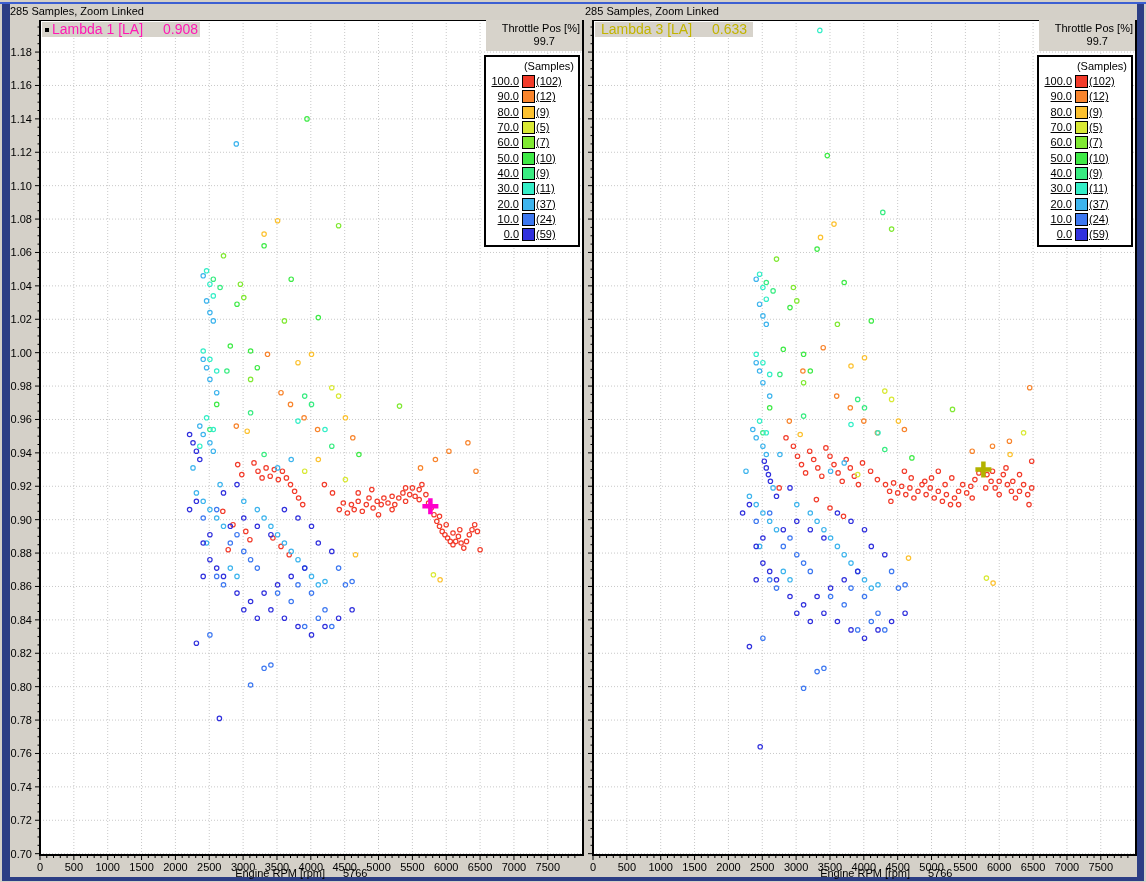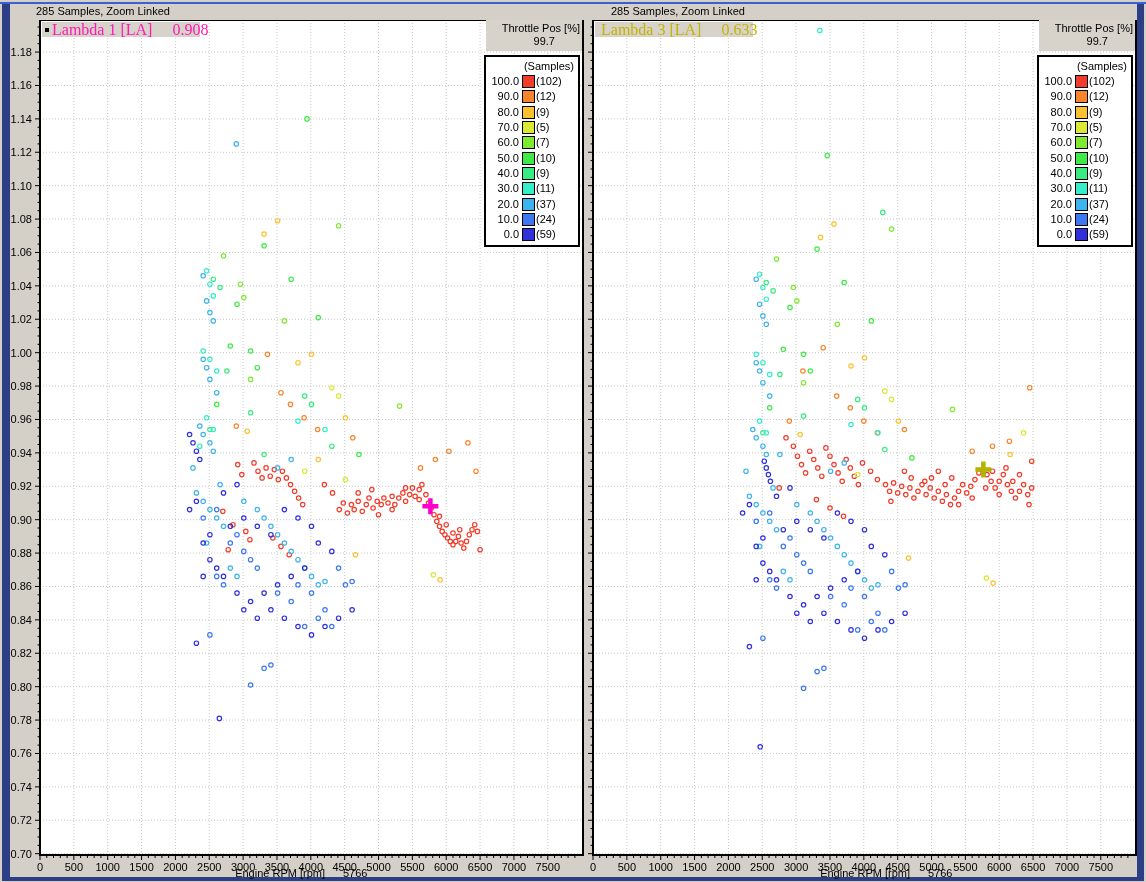--- a/index.html
+++ b/index.html
@@ -14,47 +14,47 @@
   #left-navy{left:2px;top:4px;width:8px;height:873px;background:#2c3e85;}
   #right-navy{left:1137px;top:4px;width:7px;height:873px;background:#2c3e85;}
   #bottom-navy{left:2px;top:877px;width:1142px;height:4px;background:#2c3e85;}
 
   .panel{position:absolute;top:4px;height:873px;background:#d4d0c8;}
   #panel-left{left:10px;width:573px;}
   #panel-right{left:585px;width:551px;}
 
   .panel-title{
     position:absolute;left:0;top:0;width:100%;height:16px;
-    font-size:11px;color:#000;padding-left:26px;box-sizing:border-box;
+    font-size:11px;color:#000;box-sizing:border-box;
     white-space:nowrap;line-height:15px;
   }
   .plot-svg{position:absolute;top:16px;left:0;}
 
   .trace-chip{
     position:absolute;top:18px;height:15px;width:158px;
-    background:#d7d3cb;font-size:16px;line-height:15px;white-space:nowrap;
-    display:flex;align-items:center;z-index:3;font-family:Liberation Serif, serif;
+    background:#d7d3cb;font-size:14px;line-height:15px;white-space:nowrap;
+    display:flex;align-items:center;z-index:3;
   }
   .trace-marker{width:4px;height:4px;background:#000;margin:0 3px 0 3px;flex:0 0 auto;}
   .trace-label{flex:0 0 auto;}
   .trace-value{margin-left:20px;}
 
   .legend-chip{
     position:absolute;top:16px;right:1px;width:96px;height:31px;
     background:#d7d3cb;font-size:11px;z-index:4;text-align:right;
   }
   .legend-chip .lc-line1{padding:2px 2px 0 0;white-space:nowrap;}
   .legend-chip .lc-line2{padding:1px 27px 0 0;}
   .legend-box{
     position:absolute;top:51px;right:3px;width:92px;
     background:#fff;border:2px solid #000;z-index:4;
     font-size:11px;padding:2px 0 3px 0;
   }
   .legend-samples{text-align:right;padding-right:4px;height:15px;line-height:15px;}
-  .legend-row{display:flex;align-items:center;height:15.3px;line-height:15px;}
+  .legend-row{display:flex;align-items:center;height:15.3px;line-height:15px;text-decoration:underline;}
   .legend-val{width:33px;text-align:right;flex:0 0 auto;}
   .legend-swatch{width:11px;height:11px;border:1px solid #000;margin:0 1px 0 3px;flex:0 0 auto;}
   .legend-count{flex:0 0 auto;}
 
   .axis-footer-label{
     position:absolute;height:12px;font-size:11px;line-height:12px;
     text-align:right;color:#000;white-space:nowrap;
   }
   .axis-footer-value{
     position:absolute;height:12px;font-size:11px;line-height:12px;color:#000;white-space:nowrap;

